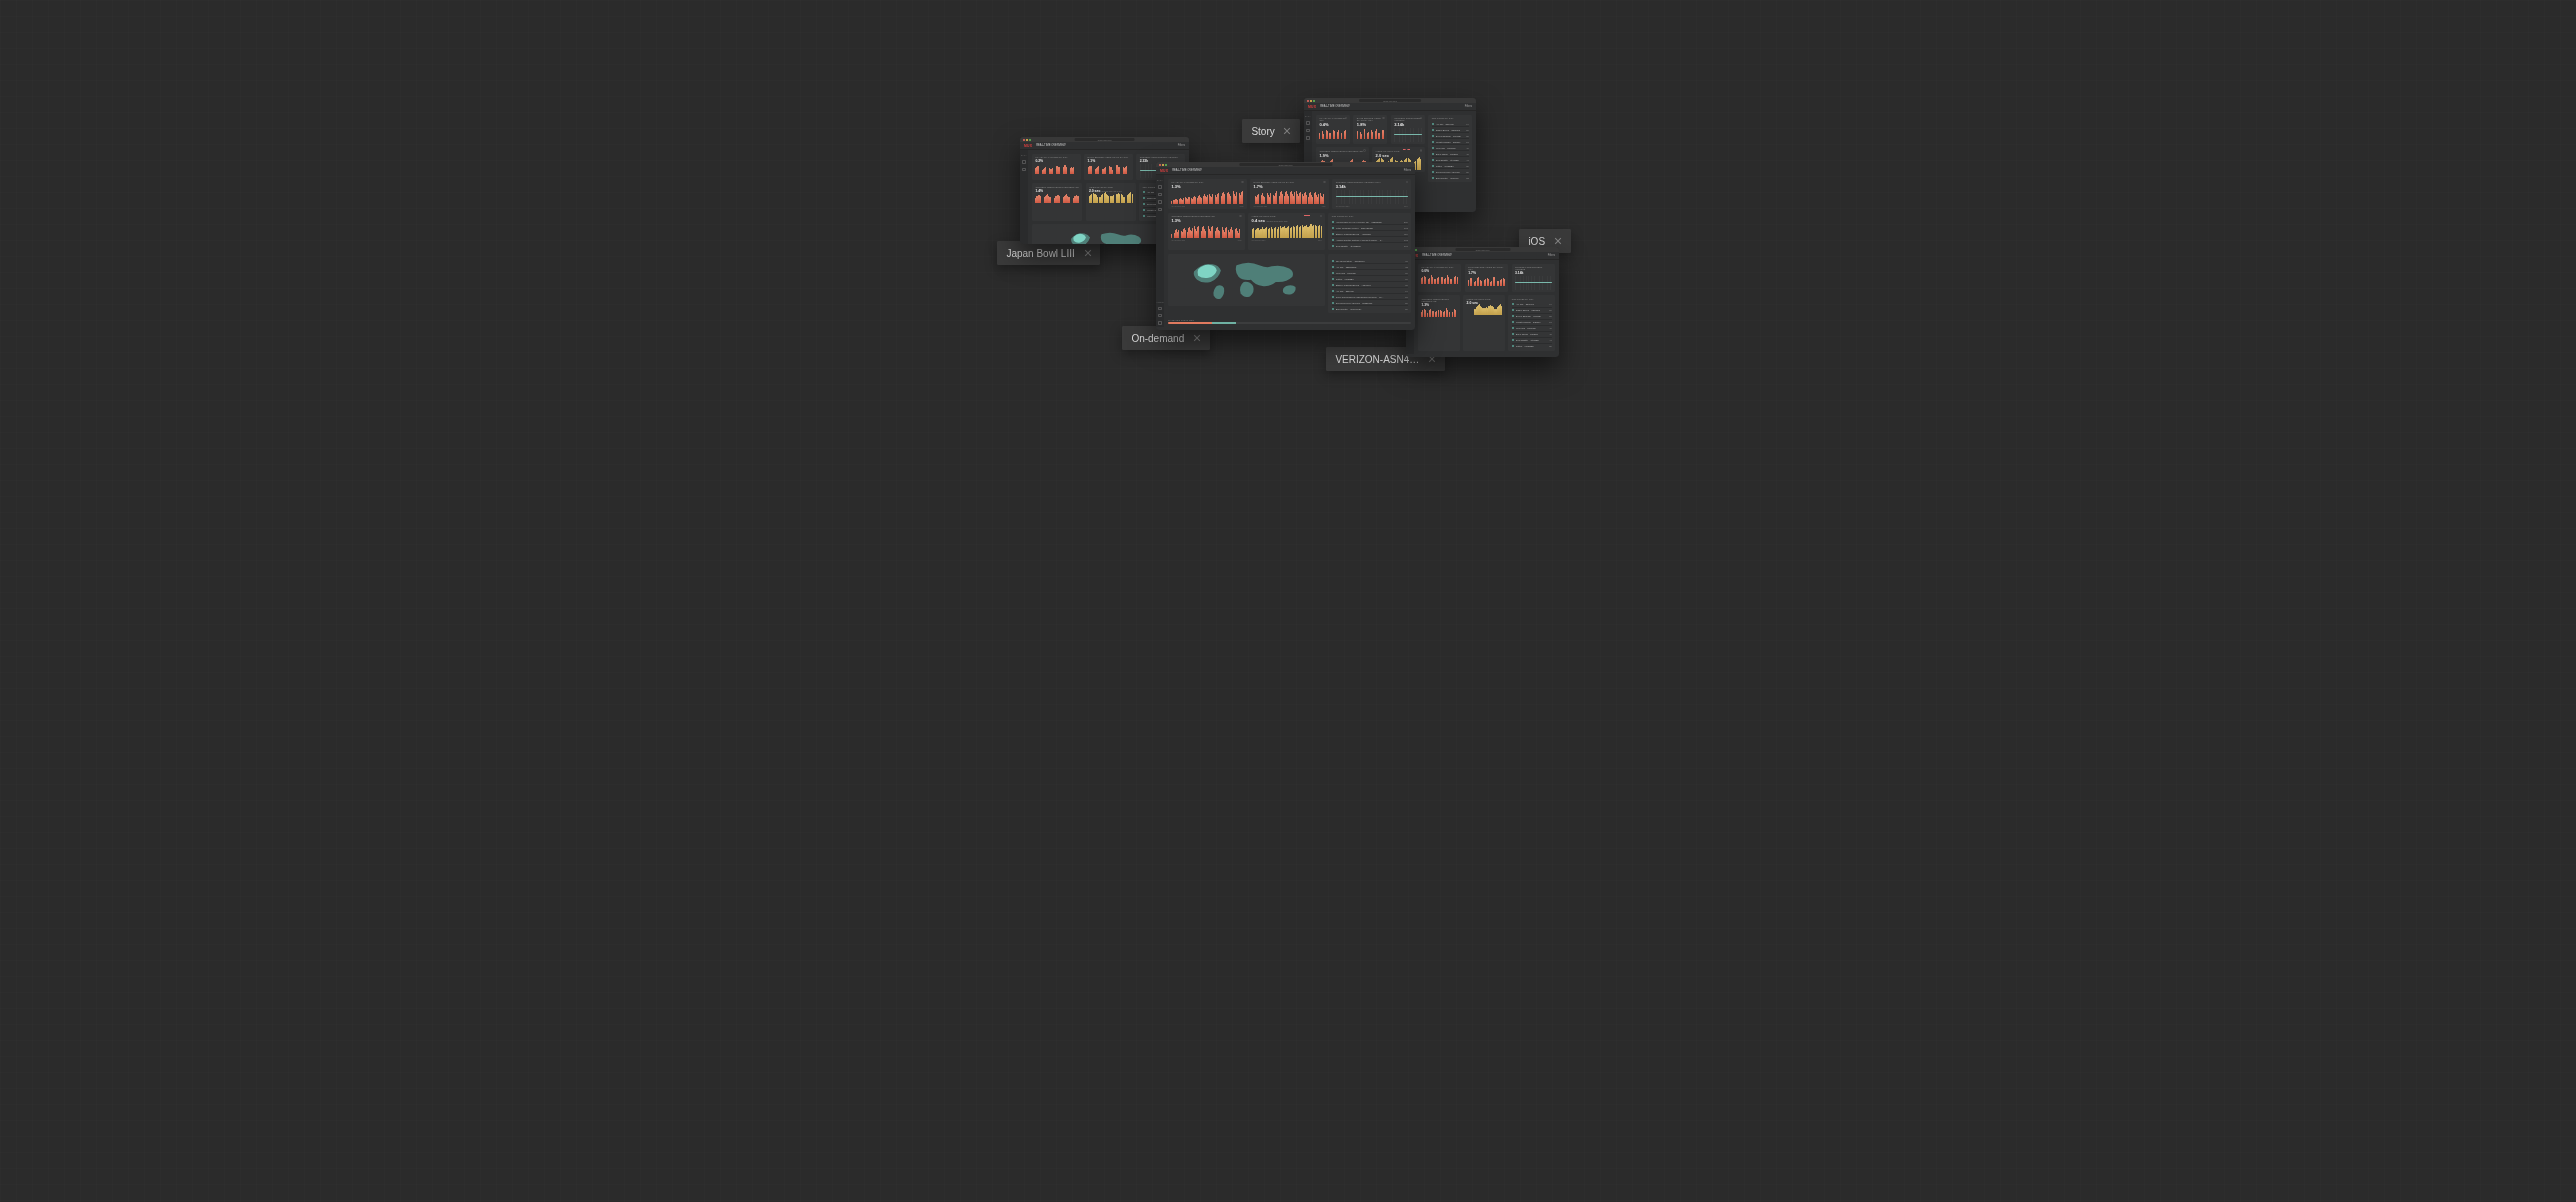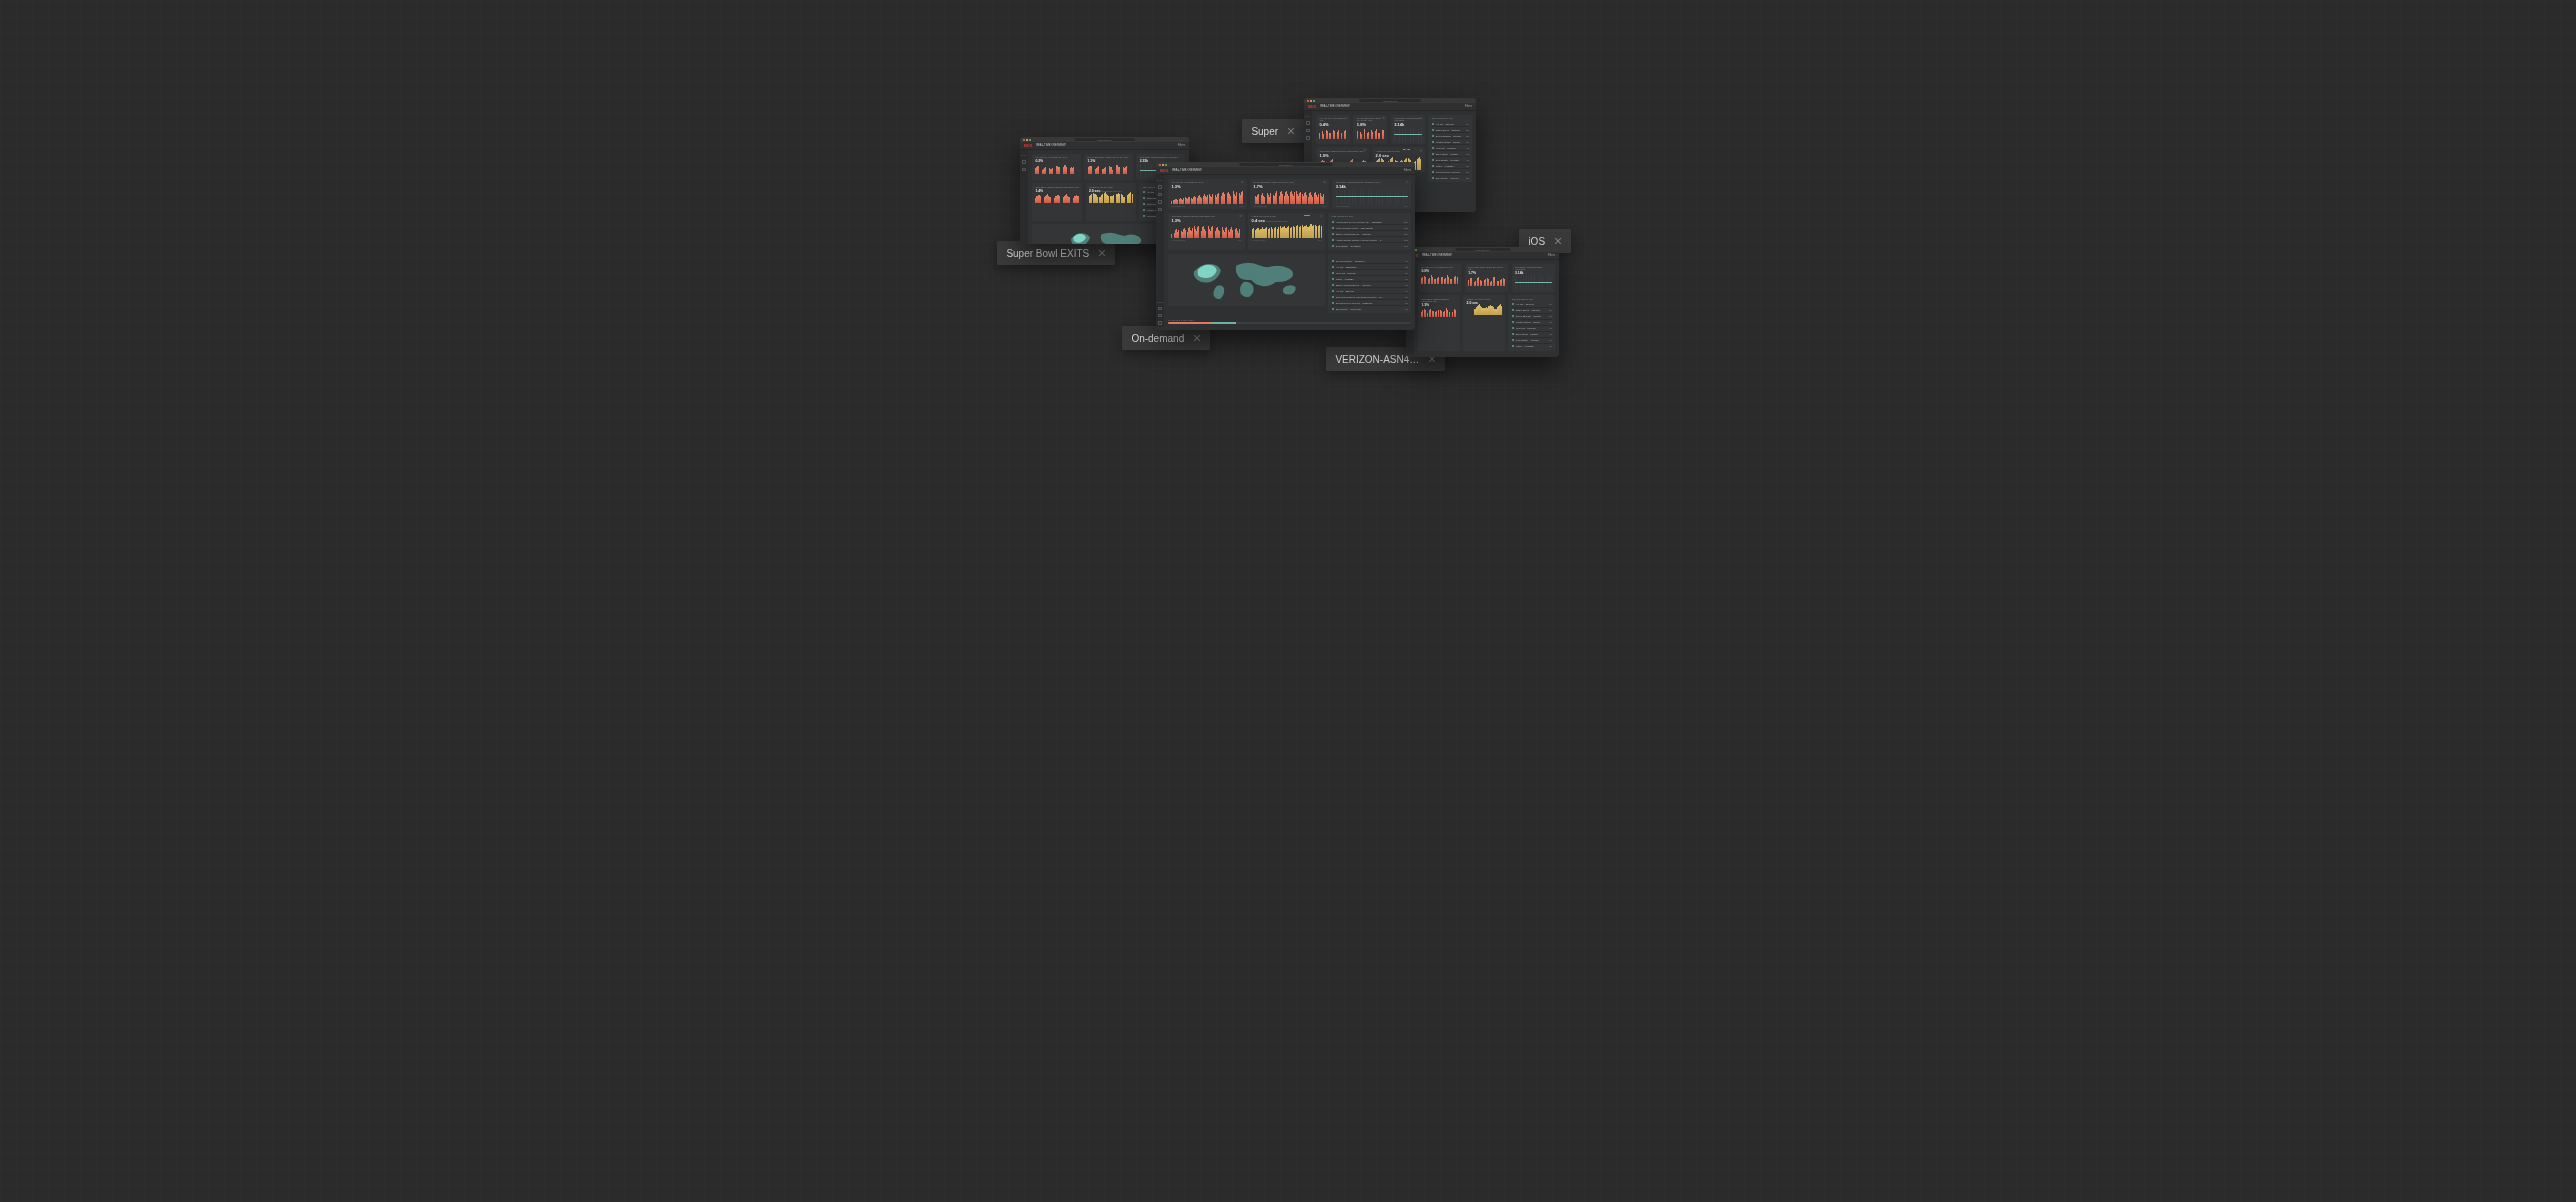--- a/index.html
+++ b/index.html
@@ -161,29 +161,29 @@
   .win-wide .colB { flex:0 0 28%; }
   .win-wide .chart { height:10.7px; }
 
 </style>
 </head>
 <body>
 
 <div class="stage">
 
   <div class="pill" style="left:235px; top:241px;">
-    <span>Super Bowl EXITS</span>
+    <span>Japan Bowl LIII</span>
     <span class="x"></span>
   </div>
   <div class="pill" style="left:360px; top:326px;">
     <span>On-demand</span>
     <span class="x"></span>
   </div>
   <div class="pill" style="left:480px; top:119px;">
-    <span>Super</span>
+    <span>Story</span>
     <span class="x"></span>
   </div>
   <div class="pill" style="left:757px; top:229px;">
     <span>iOS</span>
     <span class="x"></span>
   </div>
   <div class="pill" style="left:564px; top:347px;">
     <span>VERIZON-ASN4…</span>
     <span class="x"></span>
   </div>

